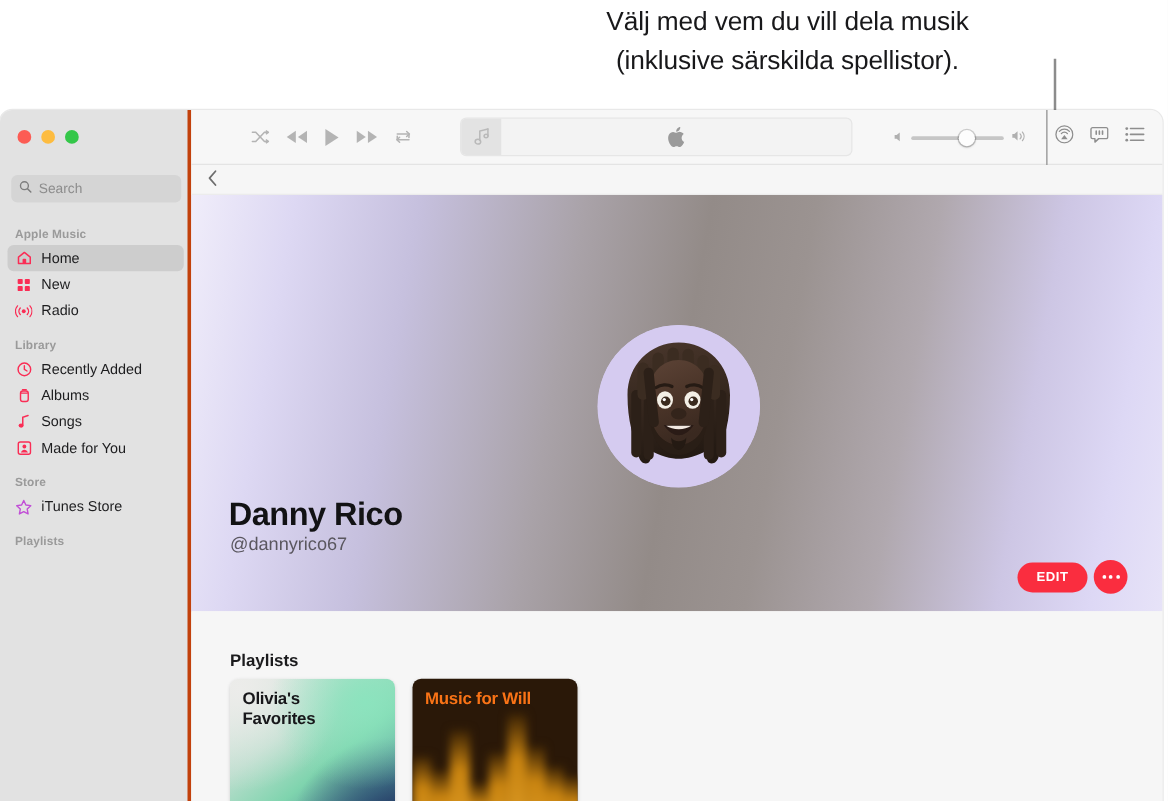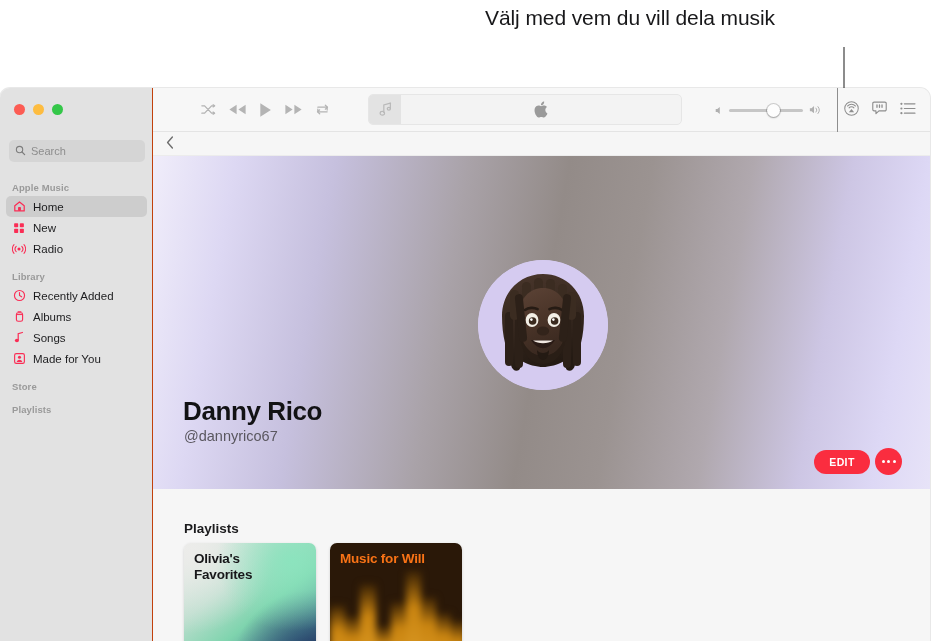--- a/index.html
+++ b/index.html
@@ -32,21 +32,21 @@
     border-radius: 10px 10px 0 0;
     overflow: hidden;
     box-shadow: 0 0 0 1px rgba(0,0,0,0.09);
   }
 
   
   .sidebar {
     position: absolute; left: 0; top: 0;
     width: 153px; height: 553px;
     background: #e2e2e2;
-    border-right: 1px solid #c2410c;
+    border-right: 3px solid #c2410c;
   }
   .traffic { position: absolute; left: 14px; top: 16px; display: flex; gap: 8px; }
   .dot { width: 11px; height: 11px; border-radius: 50%; }
   .dot.red { background: #fc5c54; }
   .dot.yellow { background: #fdbc40; }
   .dot.green { background: #34c749; }
 
   .search-box {
     position: absolute; left: 9px; top: 52px;
     width: 136px; height: 22px;
@@ -187,20 +187,21 @@
   .art-olivia .art-title { color: #17171a; }
   .art-will .art-title { color: #f97316; }
 </style>
 </head>
 <body>
 
 <div id="root">
 
   <div class="callout-text">
     <div>Välj med vem du vill dela musik</div>
+    <div>(inklusive särskilda spellistor).</div>
   </div>
   <div class="callout-line"></div>
 
   <div class="window">
 
     <div class="sidebar">
       <div class="traffic">
         <span class="dot red"></span>
         <span class="dot yellow"></span>
         <span class="dot green"></span>
@@ -284,20 +285,28 @@
             <svg width="13" height="13" viewBox="0 0 16 16">
                 <rect x="2" y="2" width="12" height="12" rx="2" fill="none" stroke="#fa2d55" stroke-width="1.4"></rect>
                 <circle cx="8" cy="6.4" r="1.9" fill="#fa2d55"></circle>
                 <path d="M4.5 12.4c.7-2 2-2.9 3.5-2.9s2.8.9 3.5 2.9z" fill="#fa2d55"></path>
               </svg>
           </span>
           <span class="sb-label">Made for You</span>
         </div>
 
         <div class="sb-head">Store</div>
+        <div class="sb-item">
+          <span class="sb-icon">
+            <svg width="14" height="14" viewBox="0 0 16 16">
+                <path d="M8 1.6l1.95 4.1 4.45.6-3.25 3.1.82 4.45L8 11.76 4.03 13.85l.82-4.45L1.6 6.3l4.45-.6z" fill="none" stroke="#c14fd6" stroke-width="1.3" stroke-linejoin="round"></path>
+              </svg>
+          </span>
+          <span class="sb-label">iTunes Store</span>
+        </div>
 
         <div class="sb-head">Playlists</div>
       </div>
     </div>
 
     <div class="toolbar">
       <div class="transport">
         <span class="tp-btn">
           <svg width="15" height="13" viewBox="0 0 18 14">
               <path d="M1 2.6h3.3l8.4 8.8H16M1 11.4h3.3l8.4-8.8H16" fill="none" stroke="#b4b4b4" stroke-width="1.5" stroke-linecap="round"></path>

